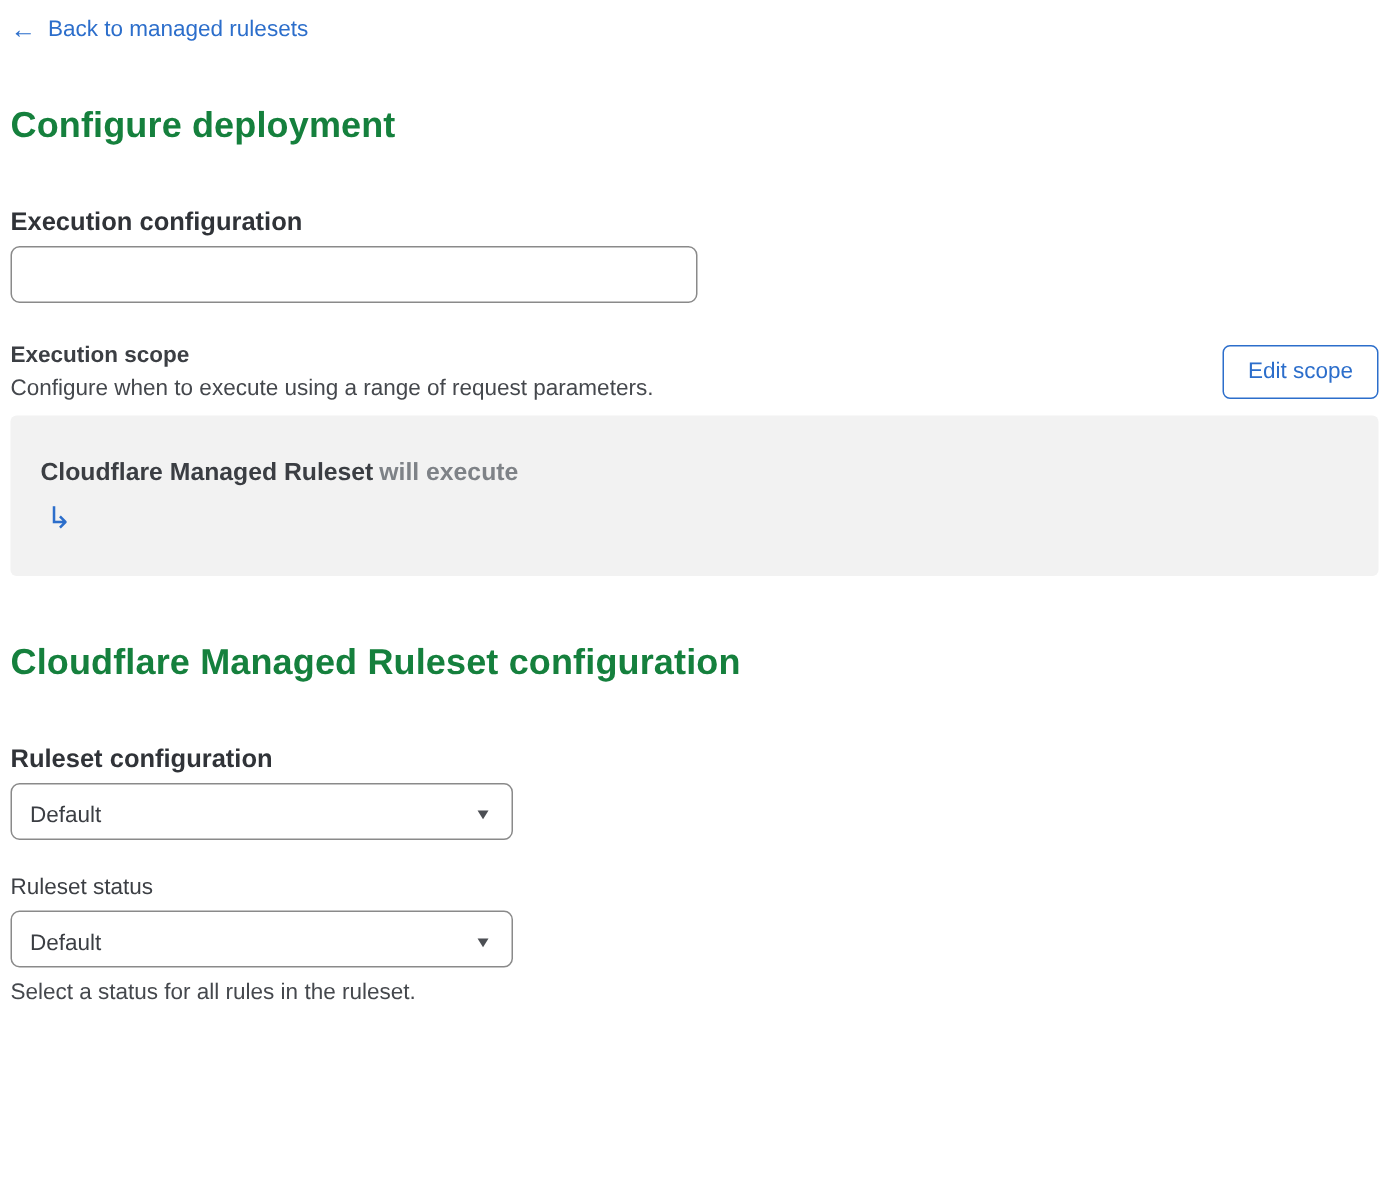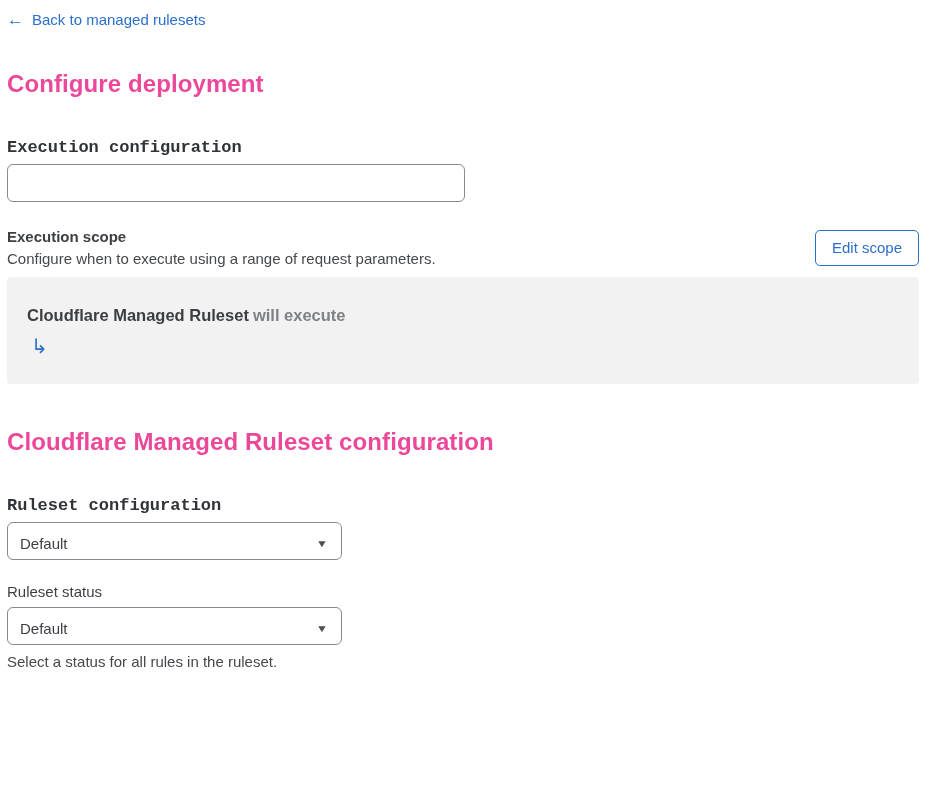--- a/index.html
+++ b/index.html
@@ -27,30 +27,29 @@
     cursor: pointer;
   }
   .back-arrow { font-size: 17px; line-height: 18px; }
 
   
   h1 {
     margin: 38px 0 0 0;
     font-size: 24px;
     line-height: 32px;
     font-weight: 700;
-    color: #ec4899;
+    color: #15803d;
     letter-spacing: 0.1px;
   }
   h2 {
     margin: 37px 0 0 0;
     font-size: 17px;
     line-height: 22px;
     font-weight: 700;
     color: #303338;
-    font-family: Liberation Mono, monospace;
   }
   h1.second { margin-top: 42px; }
   h2.second { }
 
   
   .field-label {
     display: block;
     margin-top: 22px;
     font-size: 15px;
     line-height: 20px;

